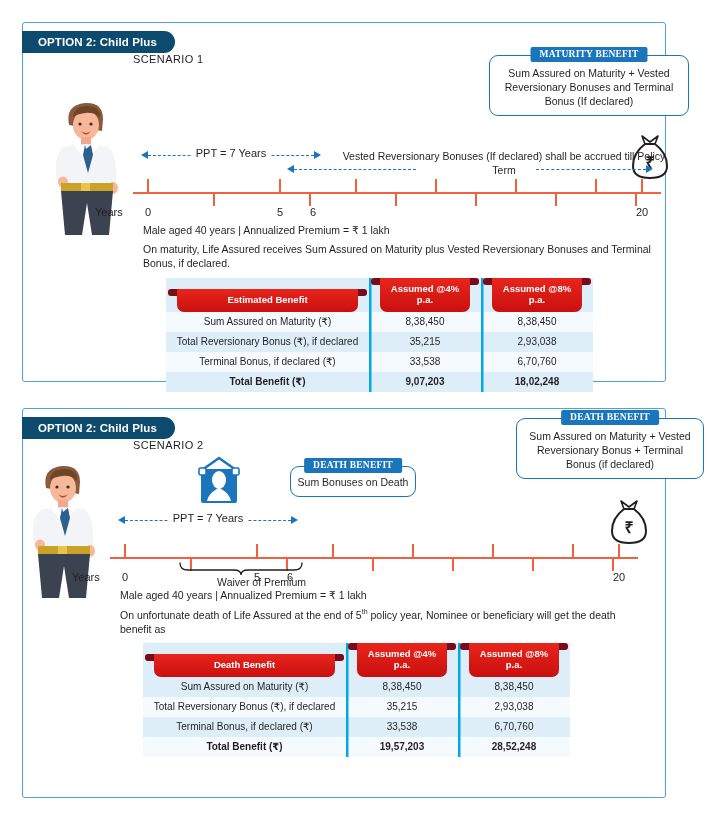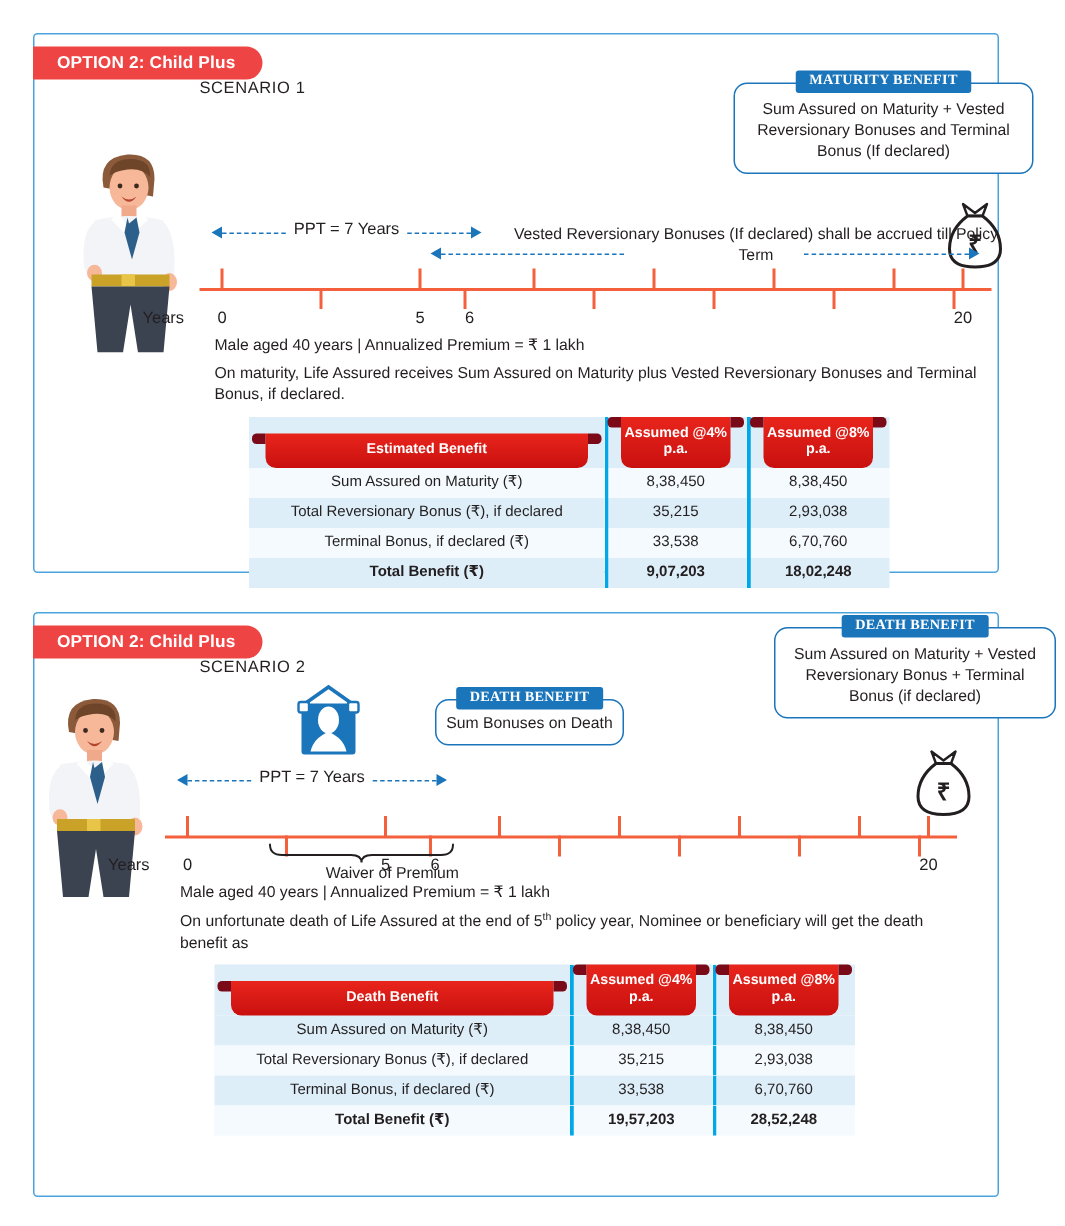--- a/index.html
+++ b/index.html
@@ -14,21 +14,21 @@
     position:absolute;left:22px;width:644px;
     border:1.5px solid #4aa3dc;border-radius:3px;background:#fff;
     box-sizing:border-box;
   }
   #panel-1{top:22px;height:360px;}
   #panel-2{top:408px;height:390px;}
 
   
   .option-badge{
     position:absolute;left:-1px;top:8px;
-    background:#ef4444;color:#fff;
+    background:#0c4a6e;color:#fff;
     font-size:11.5px;font-weight:bold;letter-spacing:.1px;
     padding:5px 18px 5px 16px;
     border-radius:0 14px 14px 0;
     white-space:nowrap;
   }
   .scenario{
     position:absolute;left:110px;top:30px;
     font-size:11px;letter-spacing:.4px;color:#231f20;
   }
 
@@ -129,21 +129,21 @@
 
   
   .benefit-table{position:absolute;}
   #table-1{left:143px;top:255px;width:427px;}
   #table-2{left:143px;top:643px;width:427px;}
   .bt{border-collapse:collapse;width:100%;table-layout:fixed;}
   .bt td{
     font-size:10px;color:#231f20;text-align:center;
     padding:4.5px 3px;border:none;
   }
-  .bt td.lbl{width:237px;}
+  .bt td.lbl{width:203px;}
   .bt tr.odd td{background:#ddeef8;}
   .bt tr.even td{background:#f4fafd;}
   .bt tr.total td{font-weight:bold;}
   .bt td.sep-l{box-shadow:inset 2.5px 0 0 #00a8e8;}
 
   .hdr-row td{padding:0;background:#ddeef8 !important;height:32px;vertical-align:bottom;}
   .ribbon{
     position:relative;margin:0 11px;background:linear-gradient(#e8251c,#c9100f);
     color:#fff;font-size:9.5px;font-weight:bold;line-height:1.2;
     padding:5px 2px 6px;border-radius:0 0 7px 7px;text-align:center;

